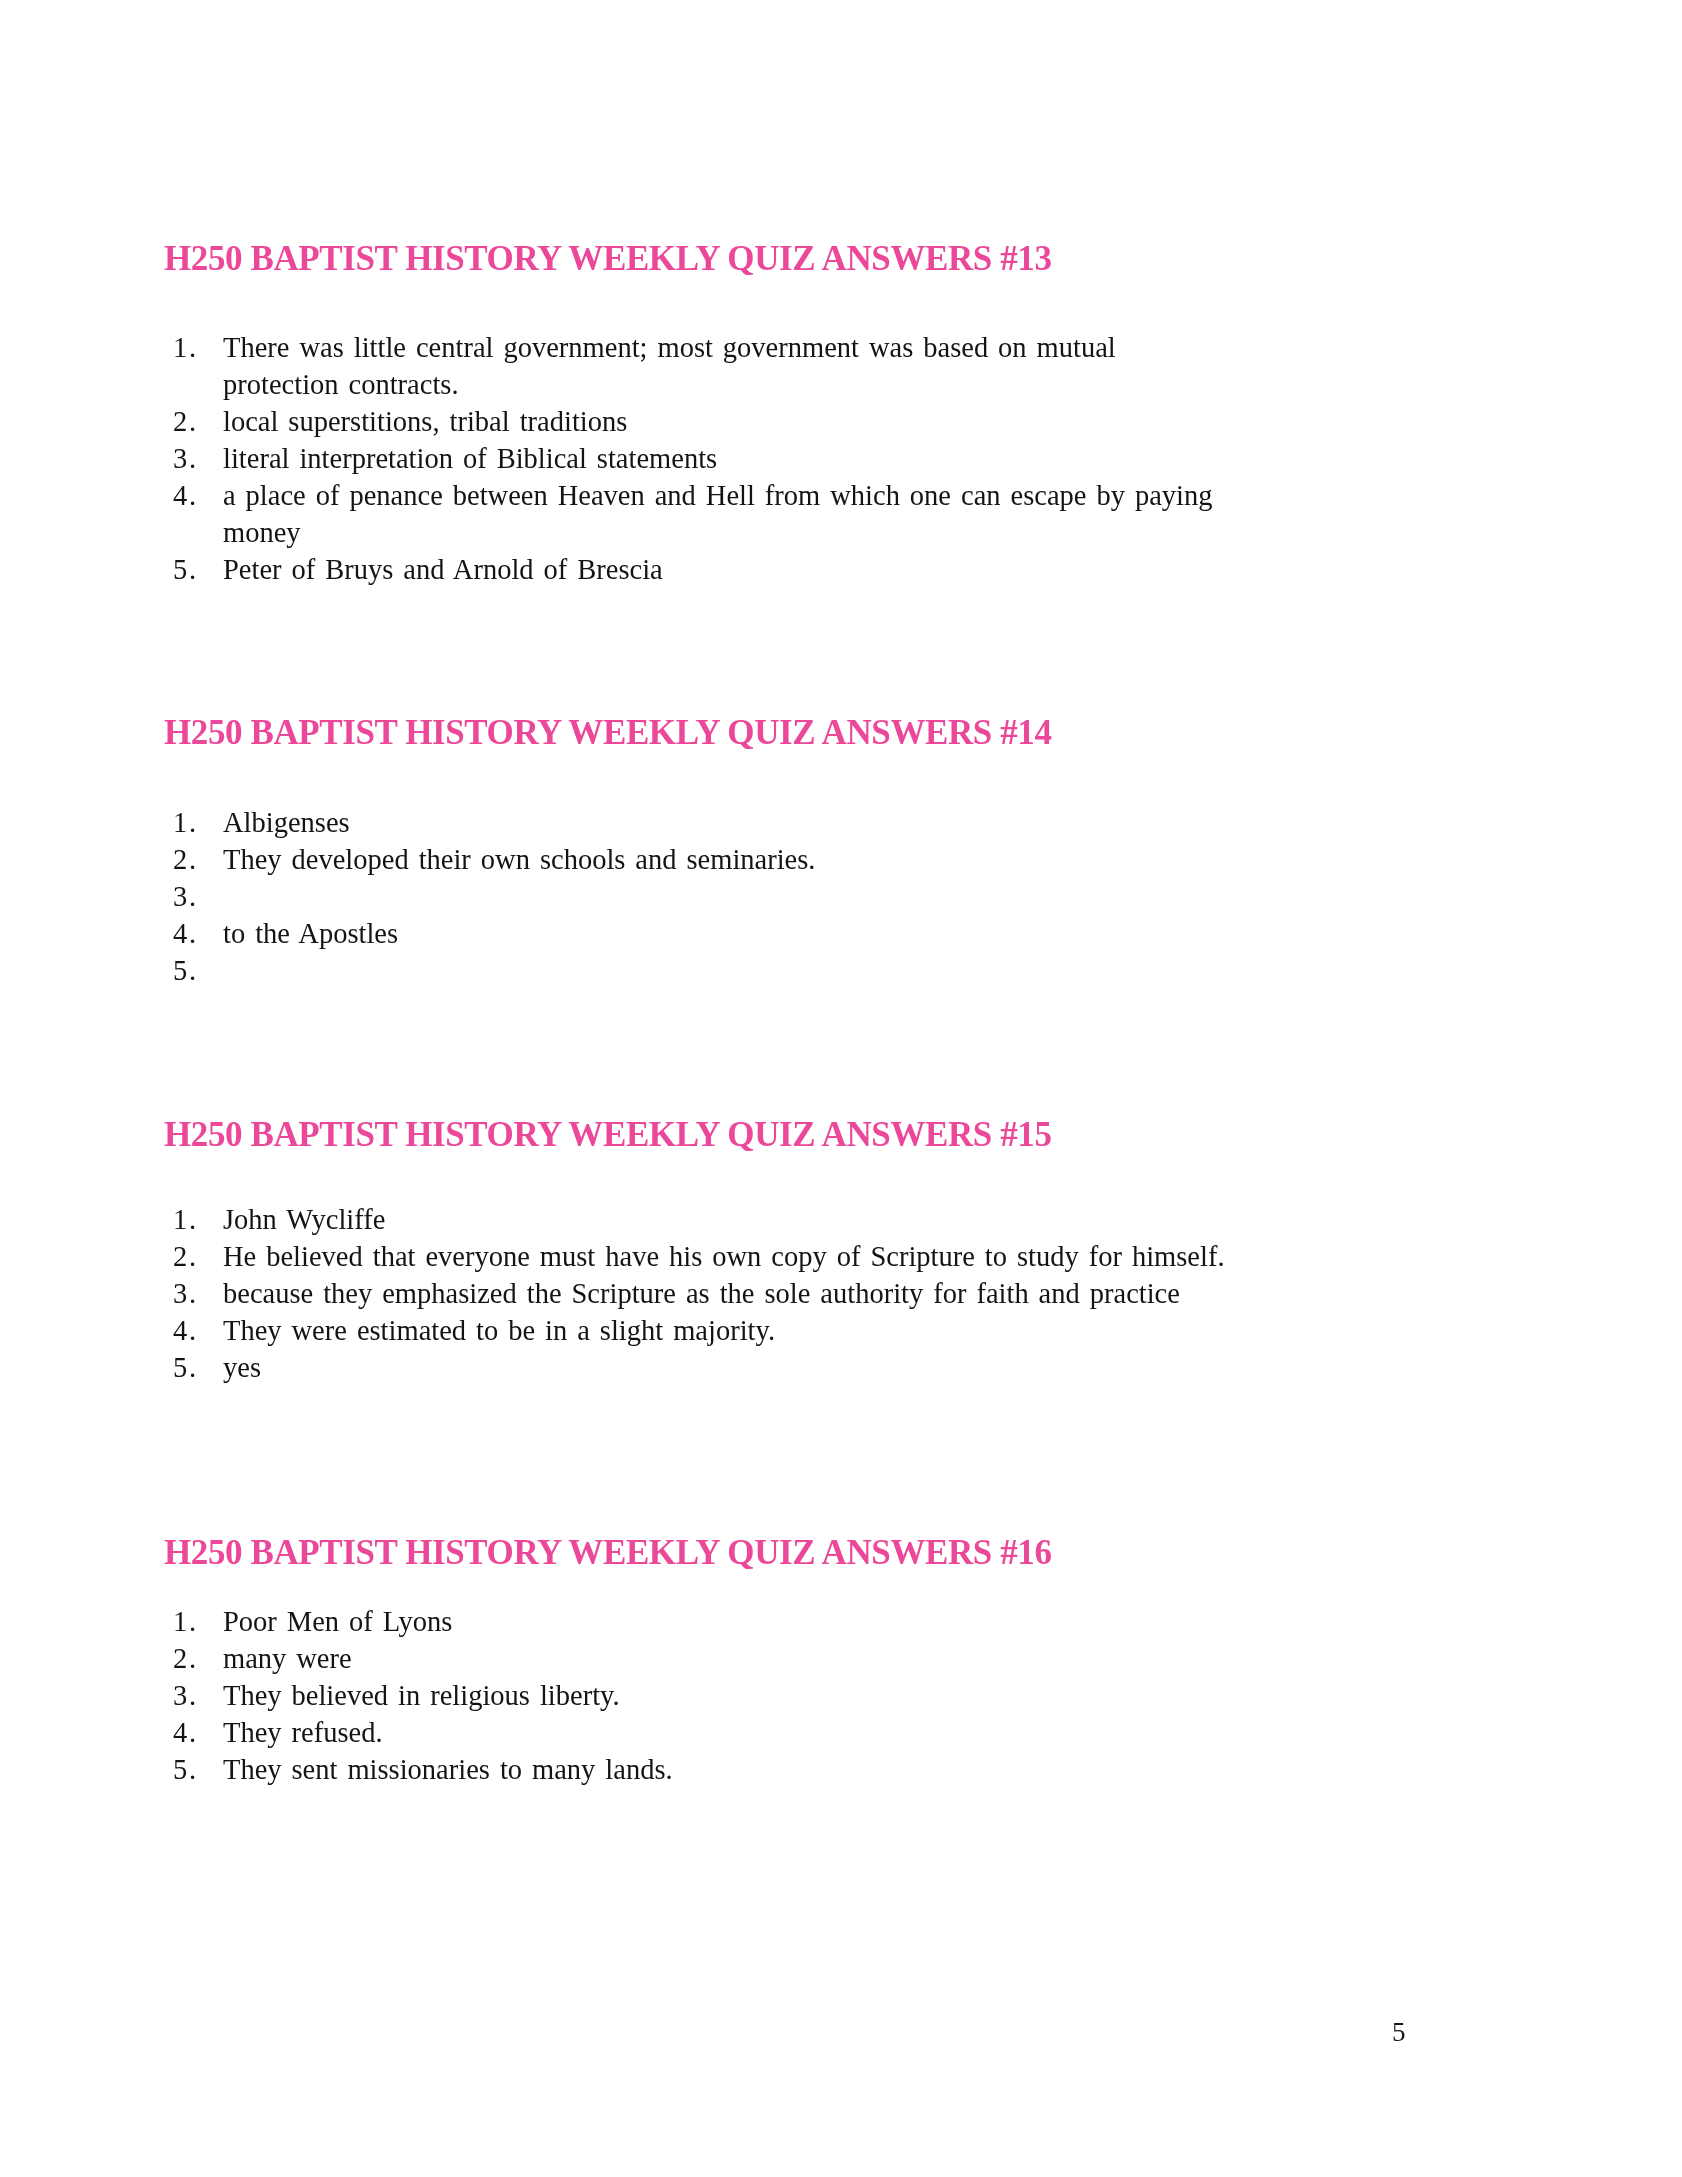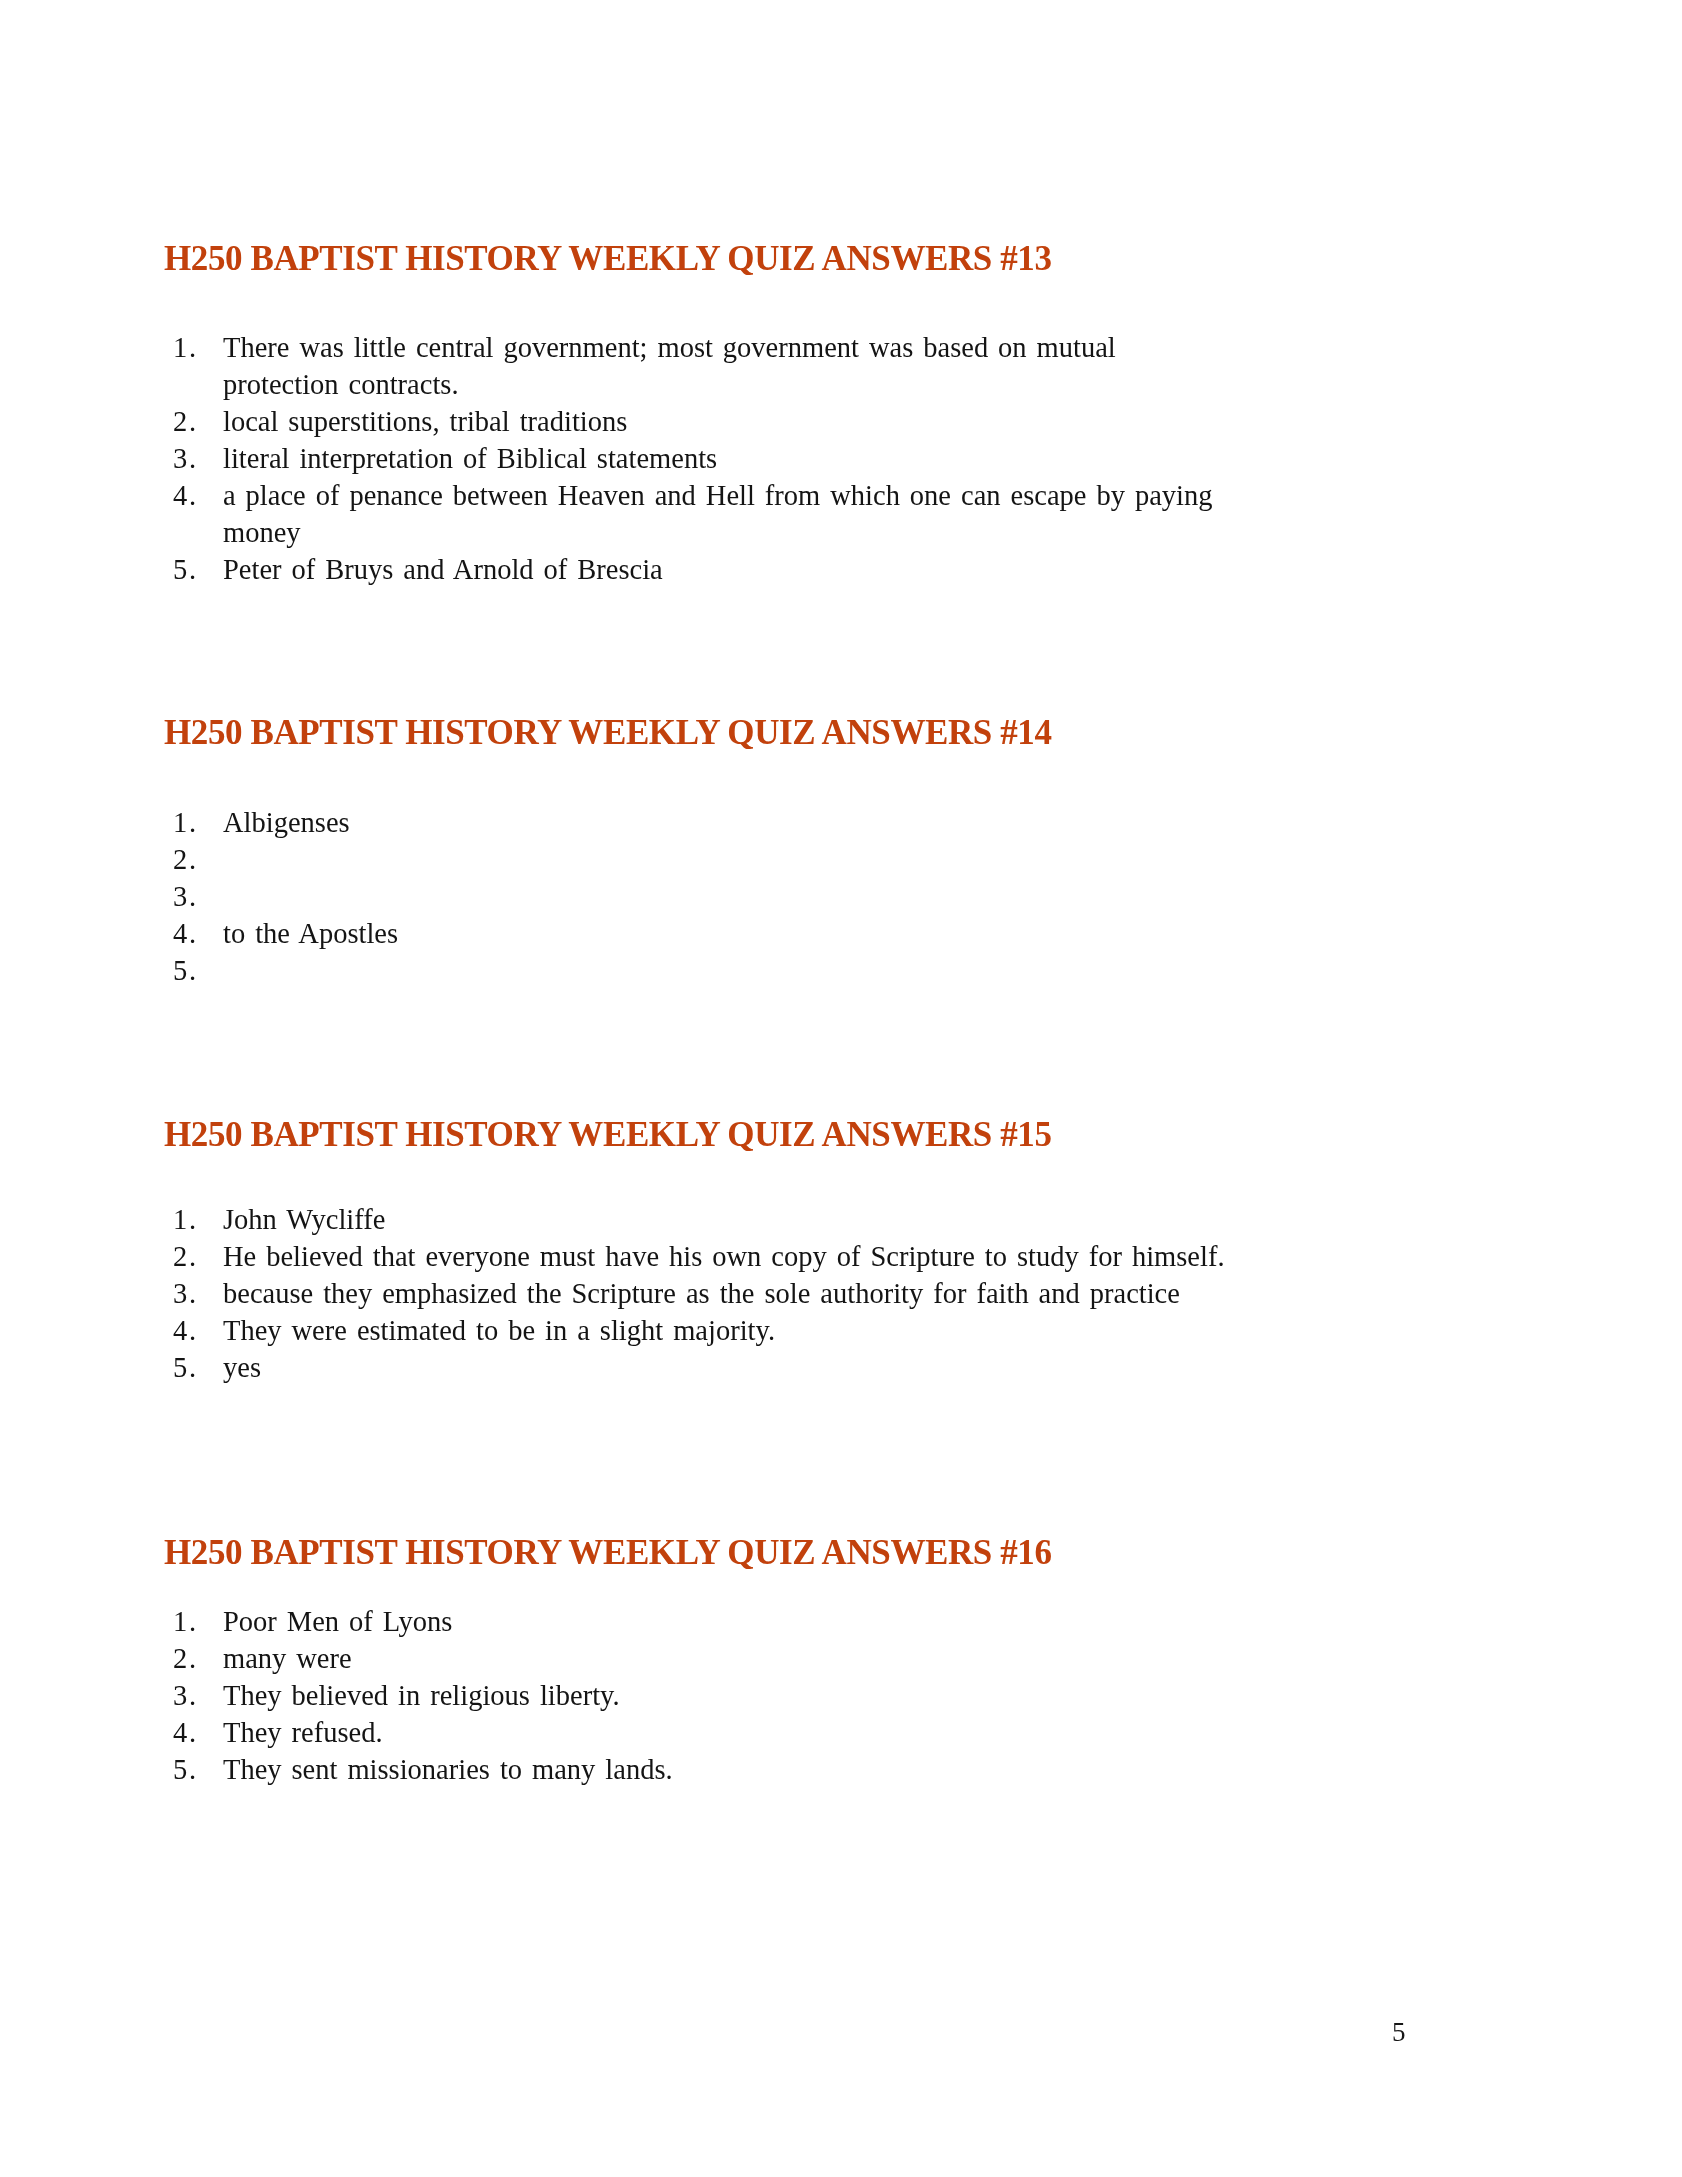--- a/index.html
+++ b/index.html
@@ -16,21 +16,21 @@
     font-family: "Liberation Serif", "DejaVu Serif", serif;
     overflow: hidden;
   }
   .section-title {
     margin: 0 0 0 164px;
     font-size: 35px;
     line-height: 42px;
     font-weight: bold;
     letter-spacing: -0.4px;
     white-space: nowrap;
-    color: #c2410c;
+    color: #ec4899;
   }
   .answers-list {
     margin-left: 173px;
     margin-right: 104px;
     font-size: 28.5px;
     line-height: 37px;
     word-spacing: 0.10em;
   }
   .answer {
     display: flex;
@@ -109,20 +109,23 @@
     <h1 class="section-title">H250 BAPTIST HISTORY WEEKLY QUIZ ANSWERS #14</h1>
     <div class="answers-list">
       <div class="answer">
         <span class="num">1.</span>
         <div class="text">
           <div>Albigenses</div>
         </div>
       </div>
       <div class="answer">
         <span class="num">2.</span>
+        <div class="text">
+          <div>They developed their own schools and seminaries.</div>
+        </div>
       </div>
       <div class="answer">
         <span class="num">3.</span>
       </div>
       <div class="answer">
         <span class="num">4.</span>
         <div class="text">
           <div>to the Apostles</div>
         </div>
       </div>

